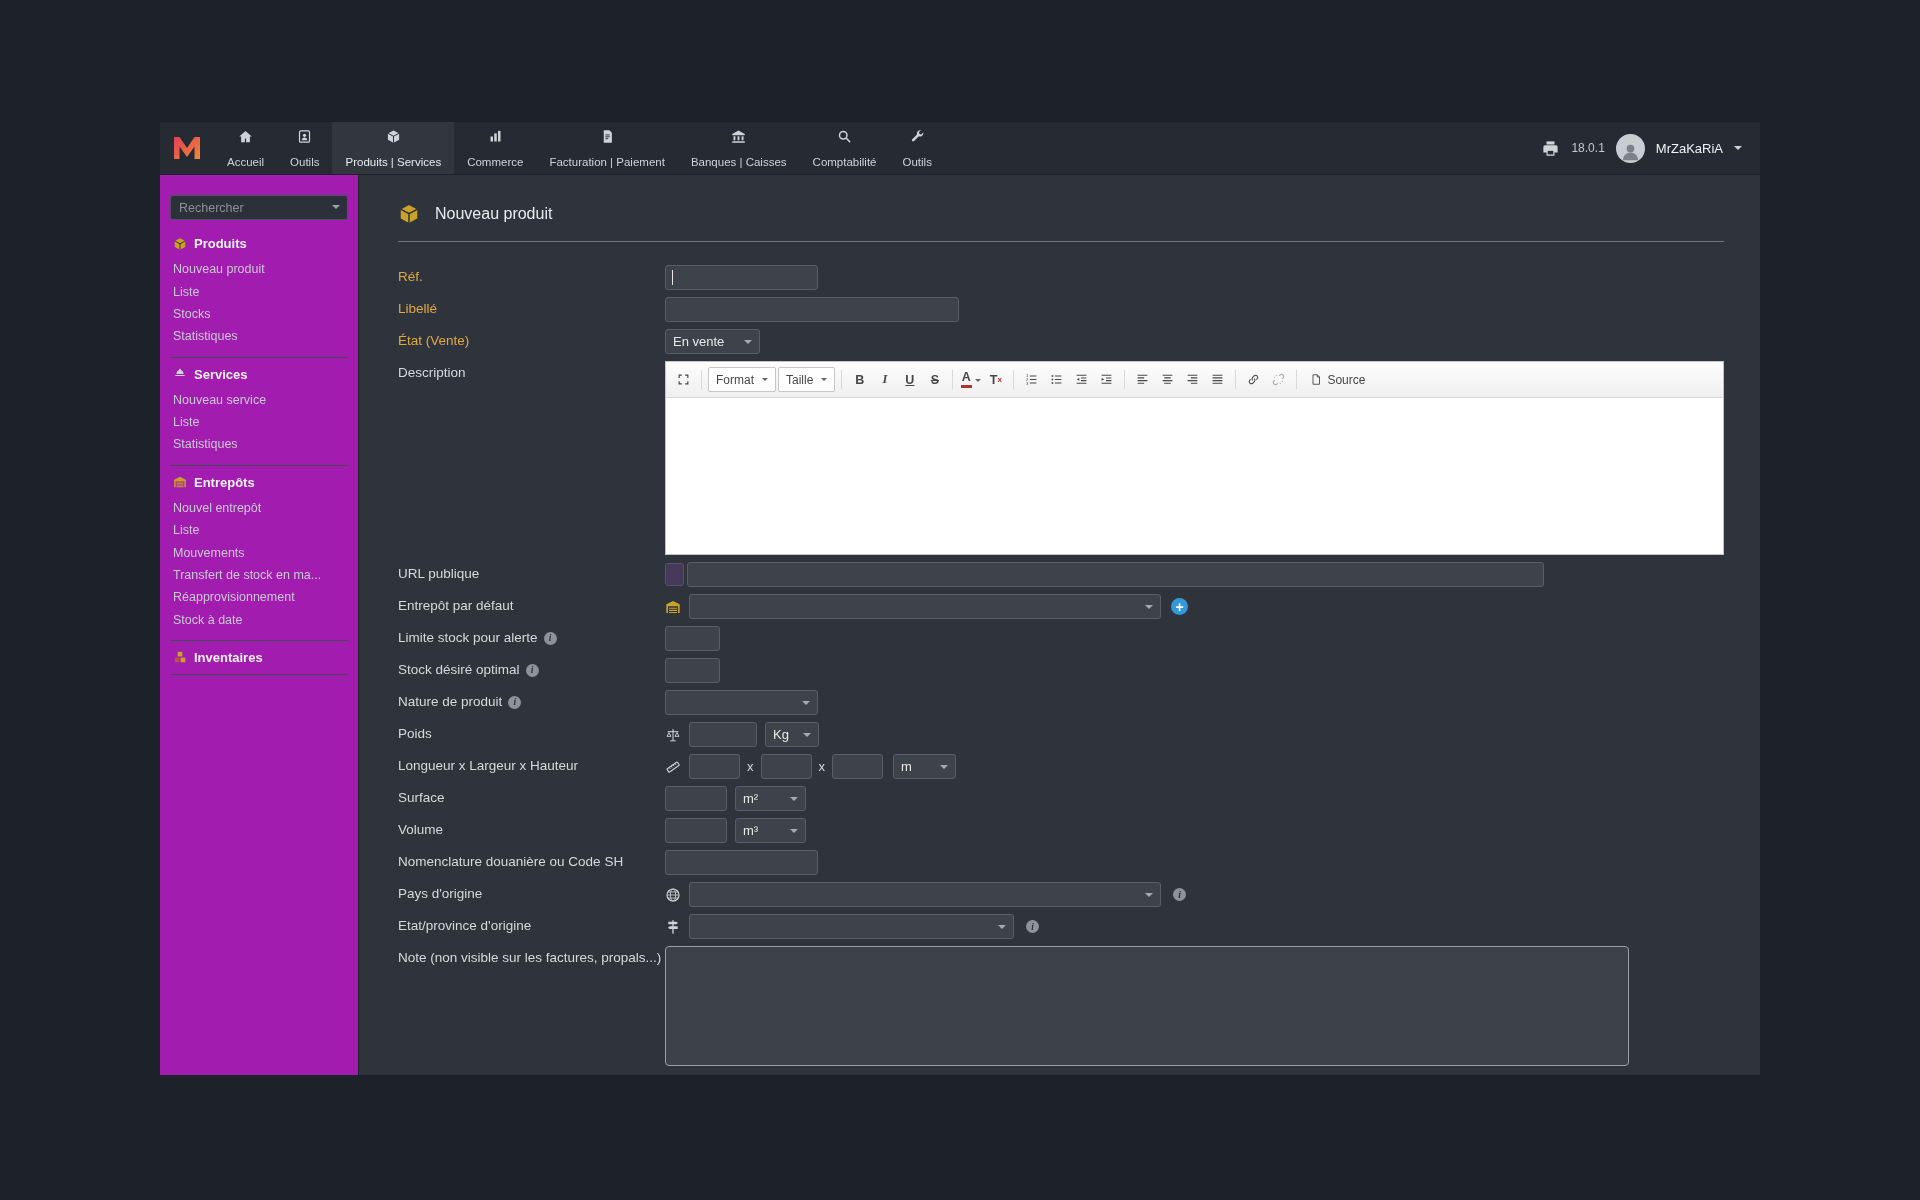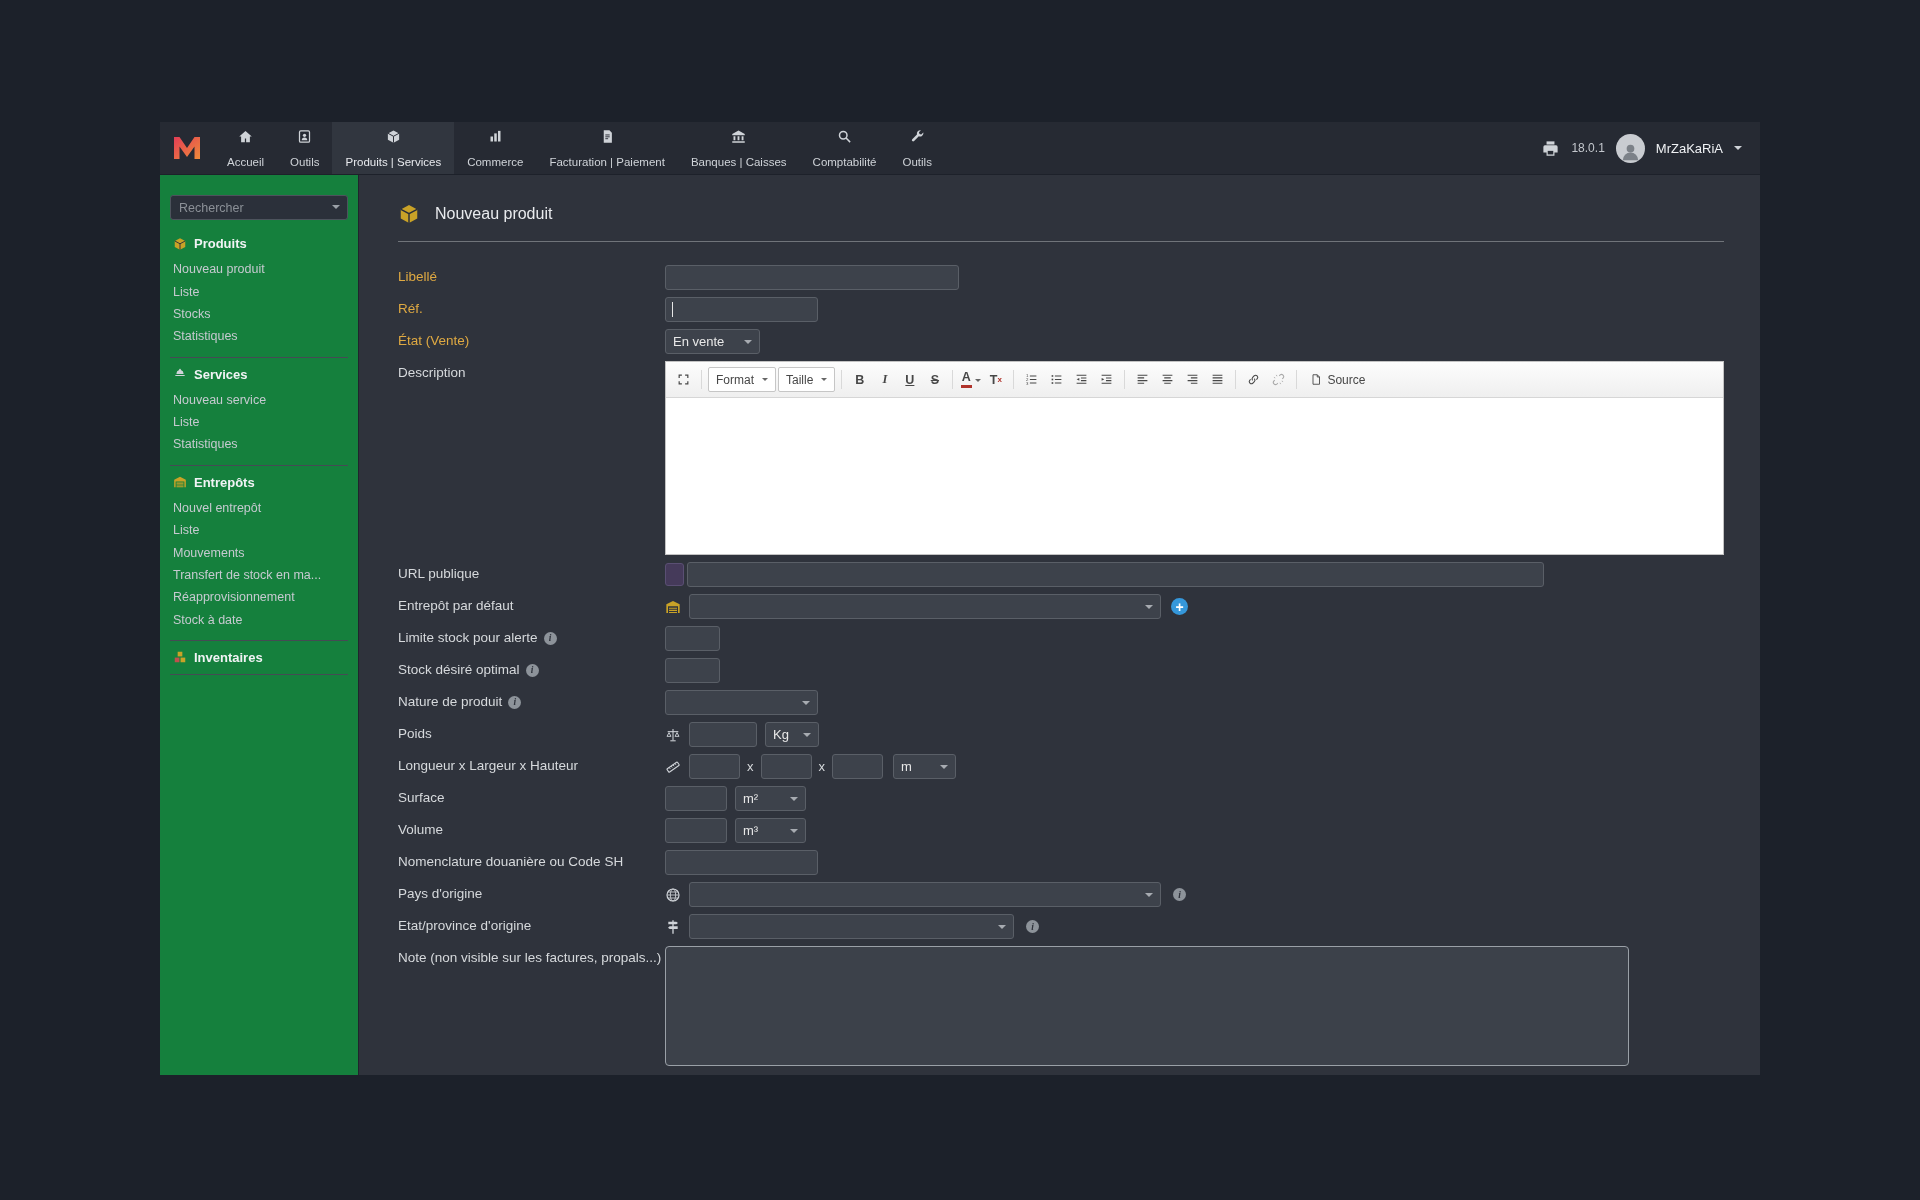--- a/index.html
+++ b/index.html
@@ -15,21 +15,21 @@
   .menu-item .mi{width:15px;height:15px;color:#cfd3d8;}
   .topbar-right{margin-left:auto;display:flex;align-items:center;gap:11px;padding-right:18px;color:#cfd3d8;}
   .printer-btn{width:19px;height:19px;color:#cfd3d8;cursor:pointer;}
   .version{font-size:12px;color:#c3c7cd;}
   .avatar{width:29px;height:29px;border-radius:50%;background:#c9ccd1;overflow:hidden;display:flex;align-items:flex-end;justify-content:center;cursor:pointer;}
   .avatar svg{width:23px;height:23px;color:#7c8188;}
   .username{font-size:13px;color:#f0f2f5;cursor:pointer;}
   .chev{width:0;height:0;border:4.5px solid transparent;border-top-color:#cfd3d8;margin-top:4px;cursor:pointer;}
   
   .appbody{flex:1;display:flex;min-height:0;}
-  .sidebar{flex:0 0 199px;background:#15803d;border-right:1px solid #20242d;padding-top:12px;box-sizing:border-box;}
+  .sidebar{flex:0 0 199px;background:#a21caf;border-right:1px solid #20242d;padding-top:12px;box-sizing:border-box;}
   .search-box{margin:8px 10px 16px 10px;position:relative;}
   .search-input{width:100%;box-sizing:border-box;height:25px;background:#2b303a;border:1px solid #4d535d;border-radius:3px;color:#e0e3e7;padding:0 22px 0 8px;font-size:12.5px;outline:none;}
   .search-input::placeholder{color:#8b9097;}
   .search-box::after{content:"";position:absolute;right:8px;top:10px;border:4px solid transparent;border-top-color:#9aa0a7;}
   .side-section{padding-left:13px;padding-right:10px;}
   .side-header{display:flex;align-items:center;gap:7px;color:#f1f3f5;font-weight:bold;font-size:13px;margin:9px 0 7px 0;cursor:pointer;}
   .side-header .ic{width:14px;height:14px;}
   .gold{color:#c9a227;}
   .grayic{color:#cfd3d8;}
   .side-item{color:#c6cad0;font-size:12.5px;padding:4.2px 0;cursor:pointer;}
@@ -354,37 +354,37 @@
         <div class="page-title">
           <svg class="ic gold">
               <use href="#ic-cube"></use>
             </svg>
           <span>Nouveau produit</span>
         </div>
         <hr class="title-hr">
 
         <div class="row">
           <div class="row-label required">
-              <span>Libellé</span>
-            </div>
-          <div class="row-value">
-              <input class="tin w294" type="text" style="">
-            </div>
-        </div>
-
-        <div class="row">
-          <div class="row-label required">
               <span>Réf.</span>
             </div>
           <div class="row-value">
             <span class="tin-wrap">
               <input class="tin w153" type="text" style="">
               <span class="text-caret"></span>
             </span>
           </div>
+        </div>
+
+        <div class="row">
+          <div class="row-label required">
+              <span>Libellé</span>
+            </div>
+          <div class="row-value">
+              <input class="tin w294" type="text" style="">
+            </div>
         </div>
 
         <div class="row">
           <div class="row-label required">
               <span>État (Vente)</span>
             </div>
           <div class="row-value">
             <div class="fakeselect s95">
                 <span>En vente</span>
               </div>

